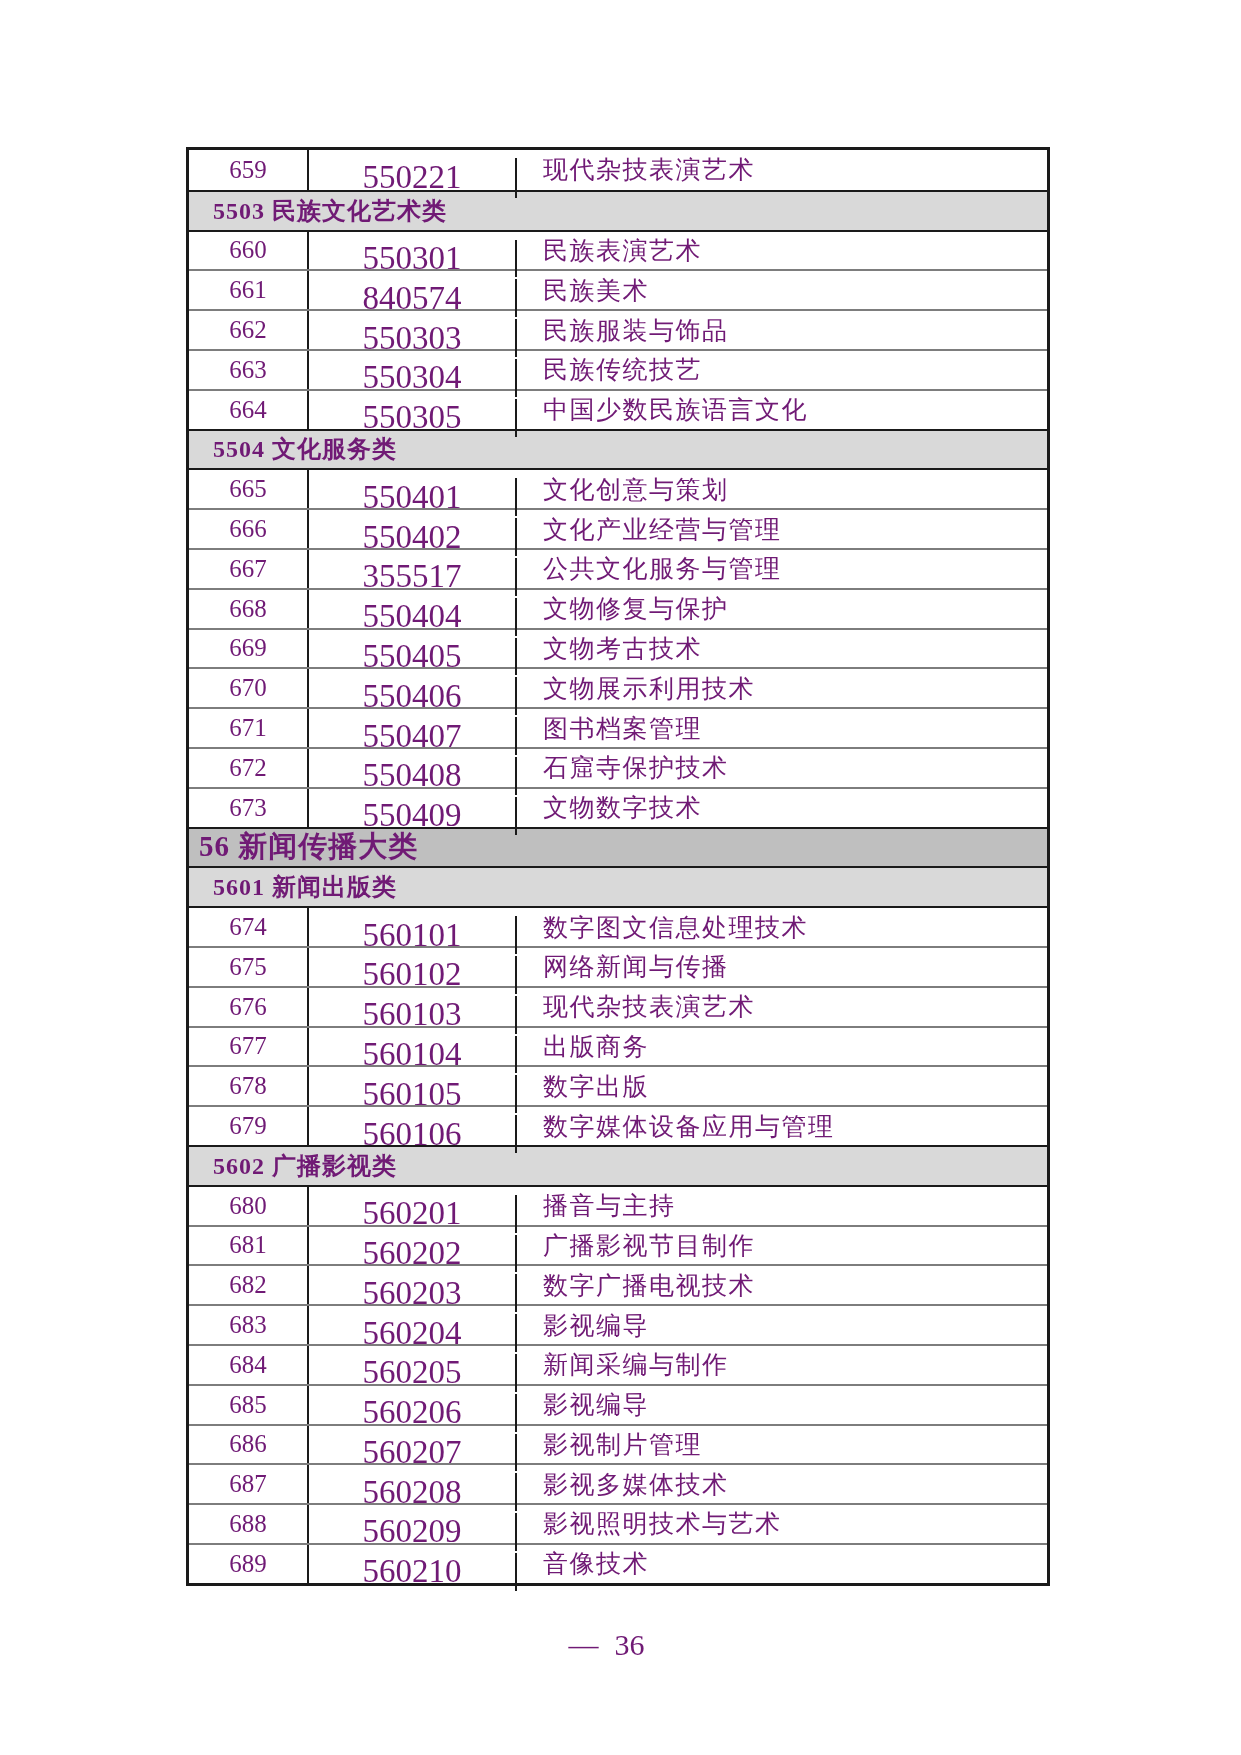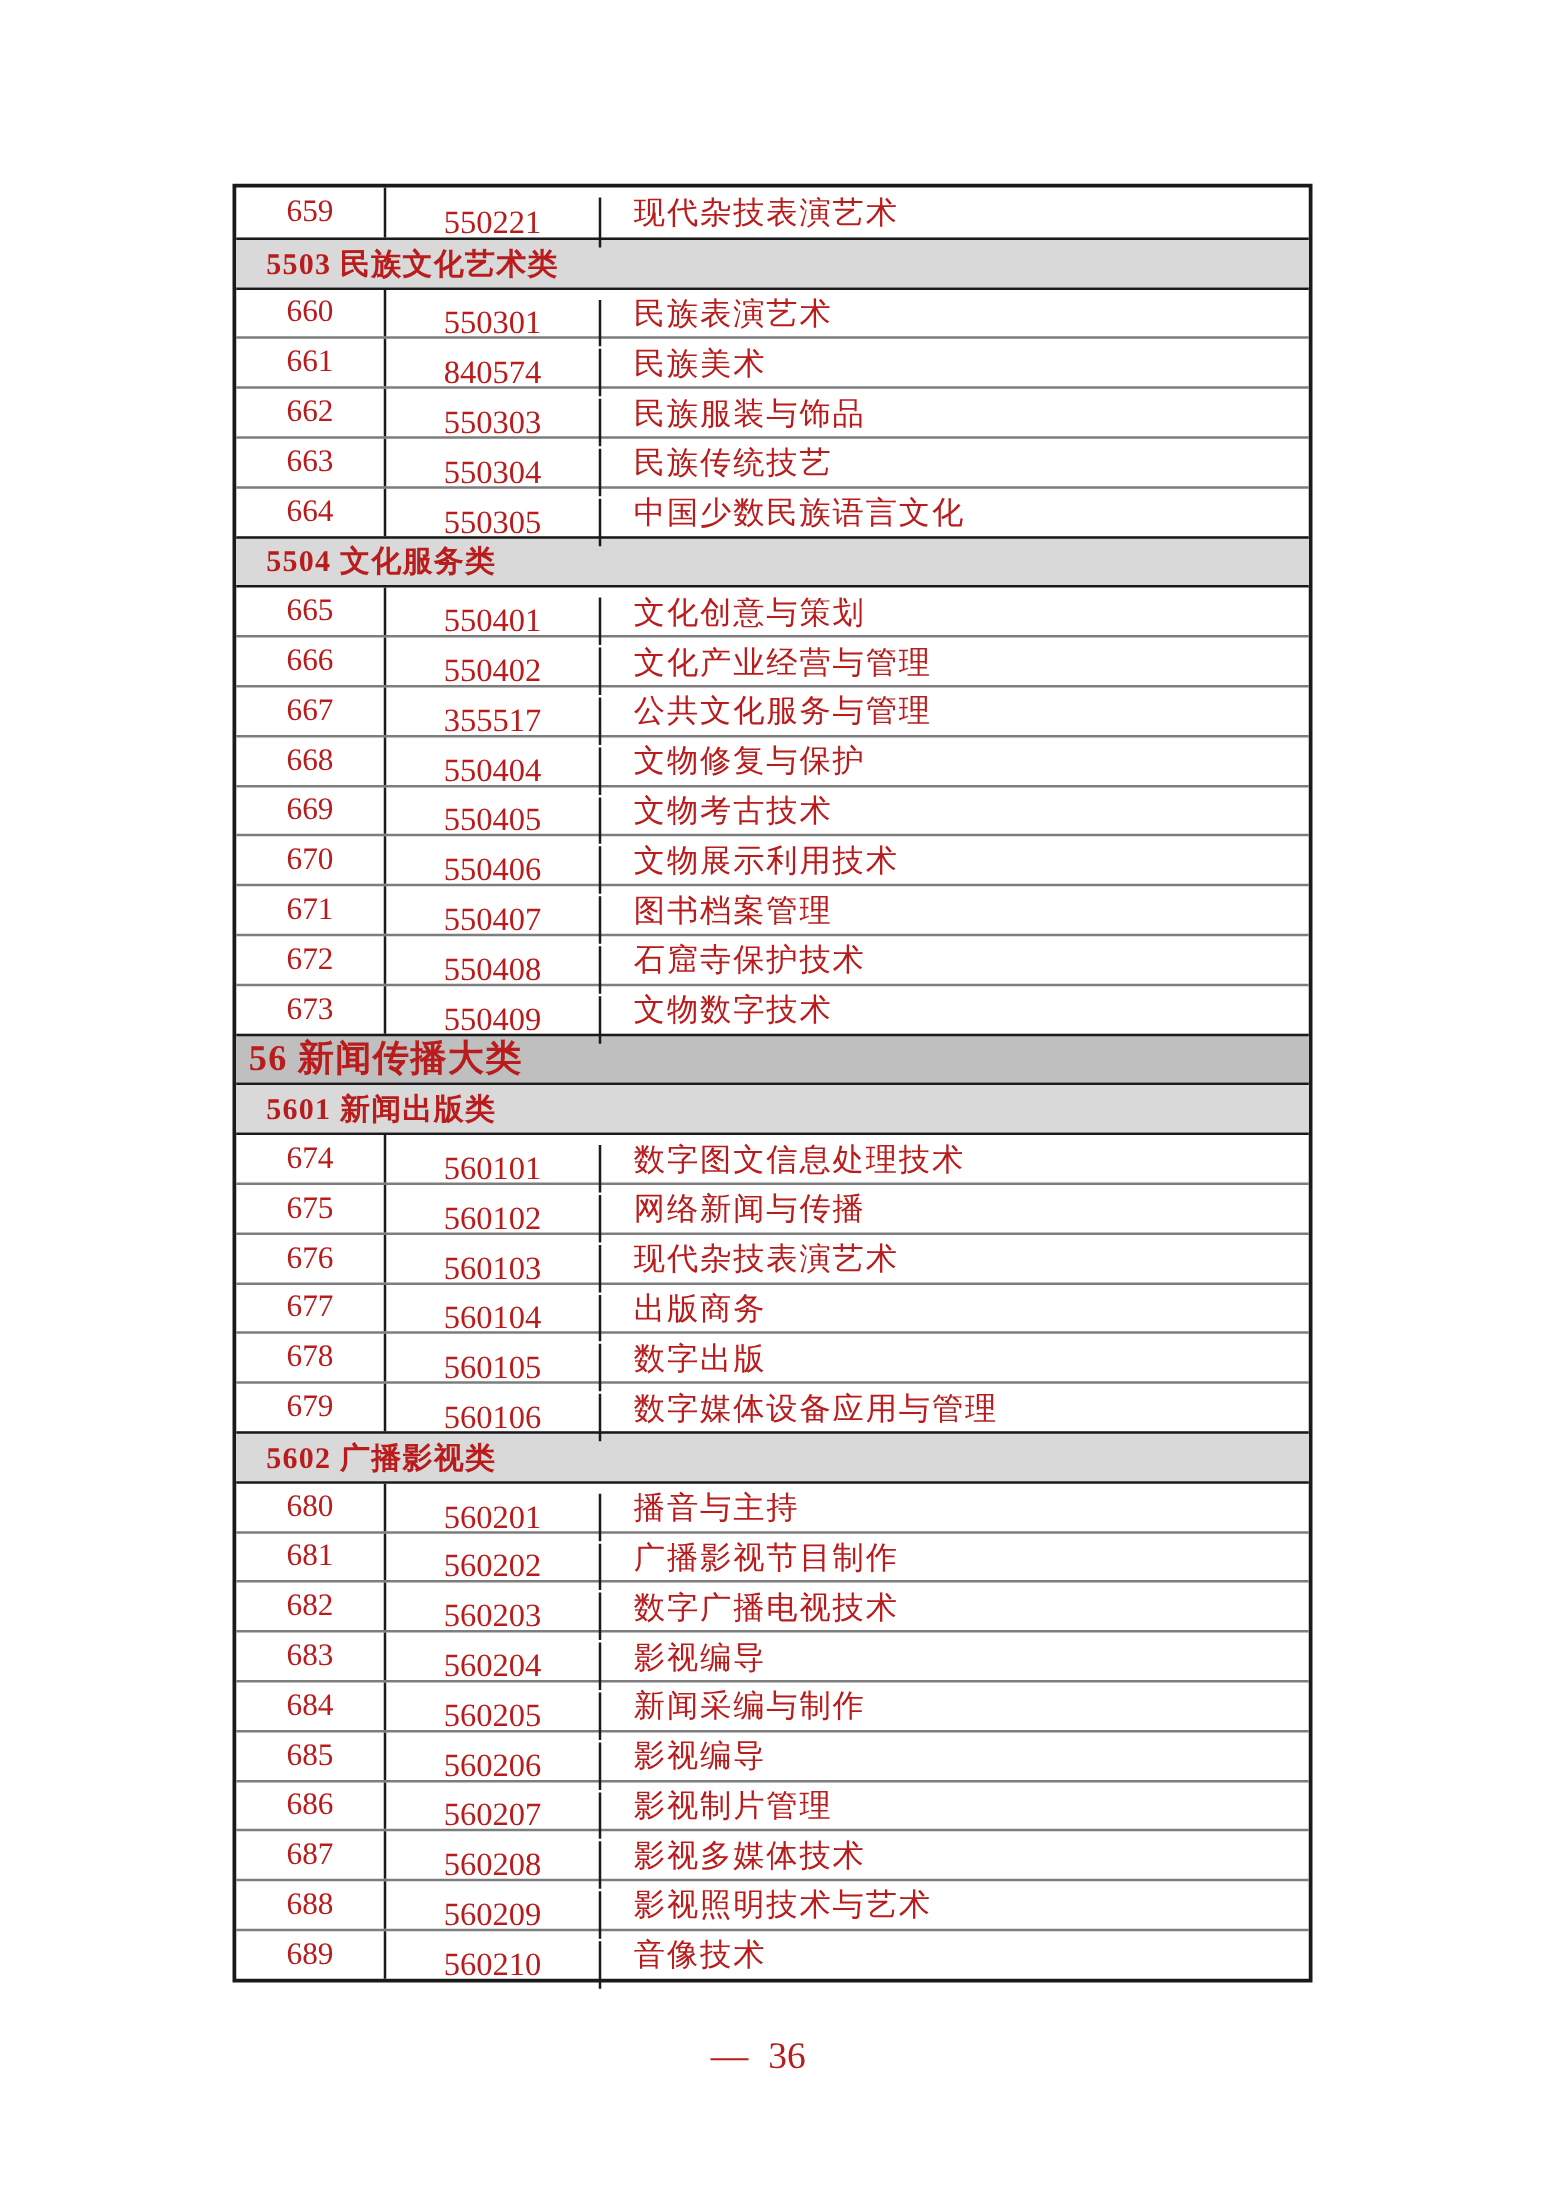--- a/index.html
+++ b/index.html
@@ -30,24 +30,24 @@
   .row.sep-light { border-top: 2px solid var(--line-light, #7d7d7d); }
   .row.sep-dark  { border-top: 2px solid var(--line-dark, #1a1a1a); }
   .cell { height: 100%; display: flex; align-items: center; }
   .cell.no {
     width: 120px;
     justify-content: center;
     border-right: 2px solid var(--line-dark, #1a1a1a);
     font-size: 25px;
   }
   .cell.code {
-    width: 172px;
+    width: 208px;
     justify-content: center;
     border-right: 2px solid var(--line-dark, #1a1a1a);
-    font-size: 26px;
+    font-size: 33px;
     margin-top: 16px;
   }
   .cell.name {
     flex: 1;
     padding-left: 26px;
     font-size: 25px;
     letter-spacing: 1.5px;
     white-space: nowrap;
   }
   .row.section {
@@ -80,21 +80,21 @@
     justify-content: center;
     align-items: center;
     gap: 16px;
     transform: translateX(-14px);
     font-size: 30px;
   }
 </style>
 </head>
 <body>
 
-<div class="page" style="--section-bg: #d9d9d9; --major-bg: #bfbfbf; --line-dark: #1a1a1a; --line-light: #7d7d7d; color: #b91c1c; border-radius: 19px;">
+<div class="page" style="--section-bg: #d9d9d9; --major-bg: #bfbfbf; --line-dark: #1a1a1a; --line-light: #7d7d7d; color: #701a75; border-radius: 19px;">
 
   <div class="doc-table" id="doc-table">
       <div class="row data">
     <div class="cell no">659</div>
     <div class="cell code">550221</div>
     <div class="cell name">现代杂技表演艺术</div>
   </div>
       <div class="row section sep-dark">
     <div class="cell full">5503 民族文化艺术类</div>
   </div>

